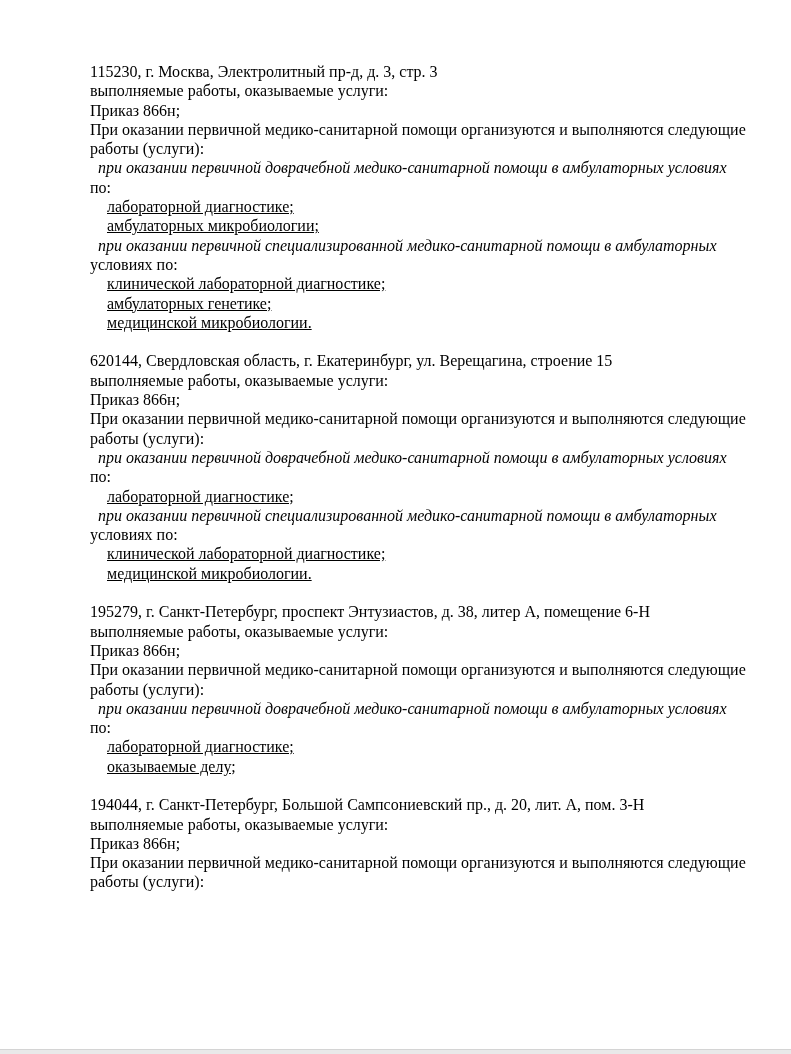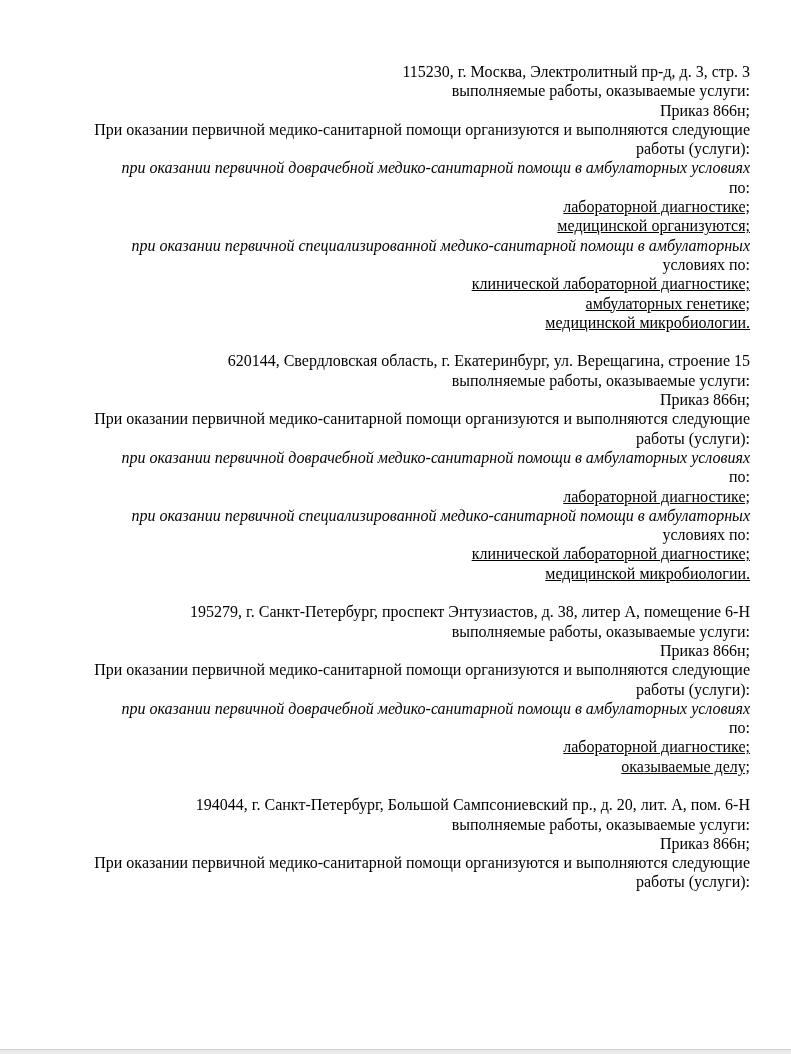--- a/index.html
+++ b/index.html
@@ -24,21 +24,20 @@
       width: 660px;
     }
     .block {
       margin-bottom: 19.3px;
     }
     .block:last-child {
       margin-bottom: 0;
     }
     .line {
       white-space: pre;
-      text-align: right;
     }
     .indent-0 { padding-left: 0; }
     .indent-1 { padding-left: 8px; font-style: italic; }
     .indent-2 { padding-left: 17px; text-decoration: underline; }
     .bottom-edge {
       position: absolute;
       left: 0;
       bottom: 0;
       width: 100%;
       height: 5px;
@@ -53,21 +52,21 @@
 <div class="doc">
     <div class="block">
       <div class="line indent-0">115230, г. Москва, Электролитный пр-д, д. 3, стр. 3</div>
       <div class="line indent-0">выполняемые работы, оказываемые услуги:</div>
       <div class="line indent-0">Приказ 866н;</div>
       <div class="line indent-0">При оказании первичной медико-санитарной помощи организуются и выполняются следующие</div>
       <div class="line indent-0">работы (услуги):</div>
       <div class="line indent-1">при оказании первичной доврачебной медико-санитарной помощи в амбулаторных условиях</div>
       <div class="line indent-0">по:</div>
       <div class="line indent-2">лабораторной диагностике;</div>
-      <div class="line indent-2">медицинской организуются;</div>
+      <div class="line indent-2">амбулаторных микробиологии;</div>
       <div class="line indent-1">при оказании первичной специализированной медико-санитарной помощи в амбулаторных</div>
       <div class="line indent-0">условиях по:</div>
       <div class="line indent-2">клинической лабораторной диагностике;</div>
       <div class="line indent-2">амбулаторных генетике;</div>
       <div class="line indent-2">медицинской микробиологии.</div>
     </div>
     <div class="block">
       <div class="line indent-0">620144, Свердловская область, г. Екатеринбург, ул. Верещагина, строение 15</div>
       <div class="line indent-0">выполняемые работы, оказываемые услуги:</div>
       <div class="line indent-0">Приказ 866н;</div>
@@ -86,21 +85,21 @@
       <div class="line indent-0">выполняемые работы, оказываемые услуги:</div>
       <div class="line indent-0">Приказ 866н;</div>
       <div class="line indent-0">При оказании первичной медико-санитарной помощи организуются и выполняются следующие</div>
       <div class="line indent-0">работы (услуги):</div>
       <div class="line indent-1">при оказании первичной доврачебной медико-санитарной помощи в амбулаторных условиях</div>
       <div class="line indent-0">по:</div>
       <div class="line indent-2">лабораторной диагностике;</div>
       <div class="line indent-2">оказываемые делу;</div>
     </div>
     <div class="block">
-      <div class="line indent-0">194044, г. Санкт-Петербург, Большой Сампсониевский пр., д. 20, лит. А, пом. 6-Н</div>
+      <div class="line indent-0">194044, г. Санкт-Петербург, Большой Сампсониевский пр., д. 20, лит. А, пом. 3-Н</div>
       <div class="line indent-0">выполняемые работы, оказываемые услуги:</div>
       <div class="line indent-0">Приказ 866н;</div>
       <div class="line indent-0">При оказании первичной медико-санитарной помощи организуются и выполняются следующие</div>
       <div class="line indent-0">работы (услуги):</div>
     </div>
   </div>
 
 <div class="bottom-edge"></div>
 
 </body></html>

